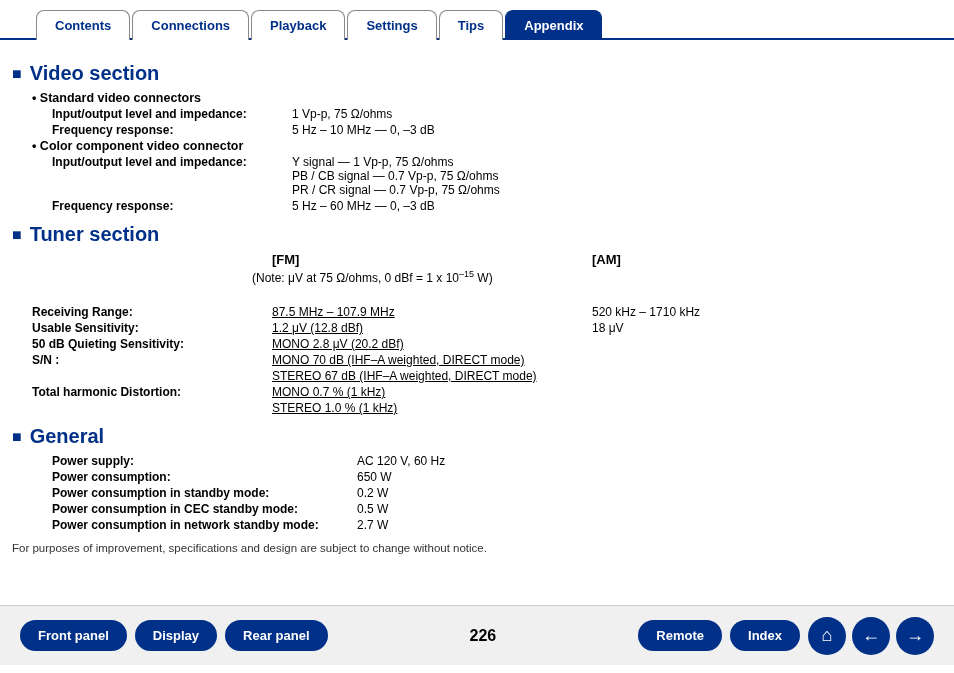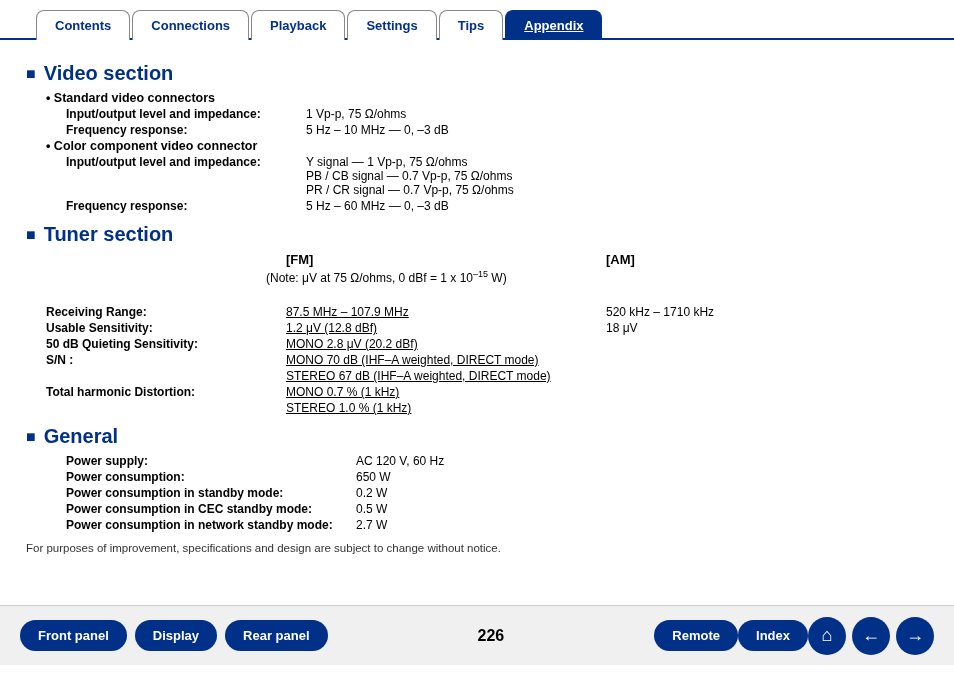--- a/index.html
+++ b/index.html
@@ -33,26 +33,25 @@
       background: #fff;
       margin-right: 2px;
       position: relative;
       bottom: -2px;
     }
     .tab.active {
       background: #003087;
       color: #fff;
       border-color: #003087;
       z-index: 2;
-      text-decoration: underline;
     }
 
     
     .main-content {
-      padding: 12px 30px 10px 26px;
+      padding: 12px 30px 10px 12px;
       height: 565px;
       overflow: hidden;
     }
 
     
     .section-title {
       font-size: 20px;
       font-weight: bold;
       color: #003087;
       display: flex;
@@ -126,20 +125,21 @@
     }
     .tuner-am-val {
       font-size: 12px;
     }
 
     
     .general-spec-row {
       display: flex;
       margin-bottom: 2px;
       margin-left: 20px;
+      gap: 15px;
     }
     .general-label {
       font-weight: bold;
       font-size: 12px;
       min-width: 290px;
     }
     .general-value {
       font-size: 12px;
     }
 
@@ -323,21 +323,21 @@
   <div class="footer-note">For purposes of improvement, specifications and design are subject to change without notice.</div>
 </div>
 
 <div class="bottom-nav">
   <div class="bottom-nav-left">
     <button class="nav-btn">Front panel</button>
     <button class="nav-btn">Display</button>
     <button class="nav-btn">Rear panel</button>
   </div>
   <div class="page-num">226</div>
-  <div style="display:flex; align-items:center;">
+  <div style="display:flex; gap:8px; align-items:center;">
     <button class="nav-btn">Remote</button>
     <button class="nav-btn">Index</button>
     <div class="bottom-icons">
       <button class="icon-btn" title="Home">
         <span>⌂</span>
       </button>
       <button class="icon-btn" title="Back">
         <span>←</span>
       </button>
       <button class="icon-btn" title="Forward">

